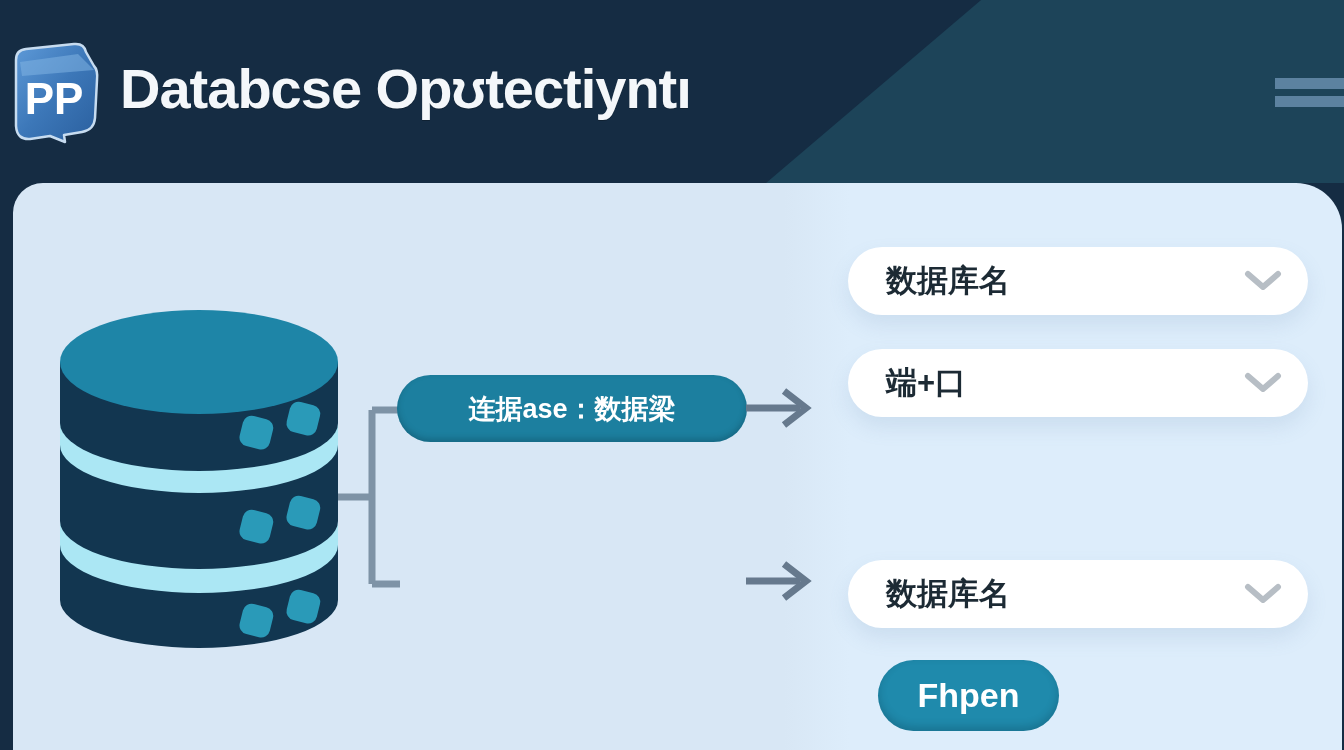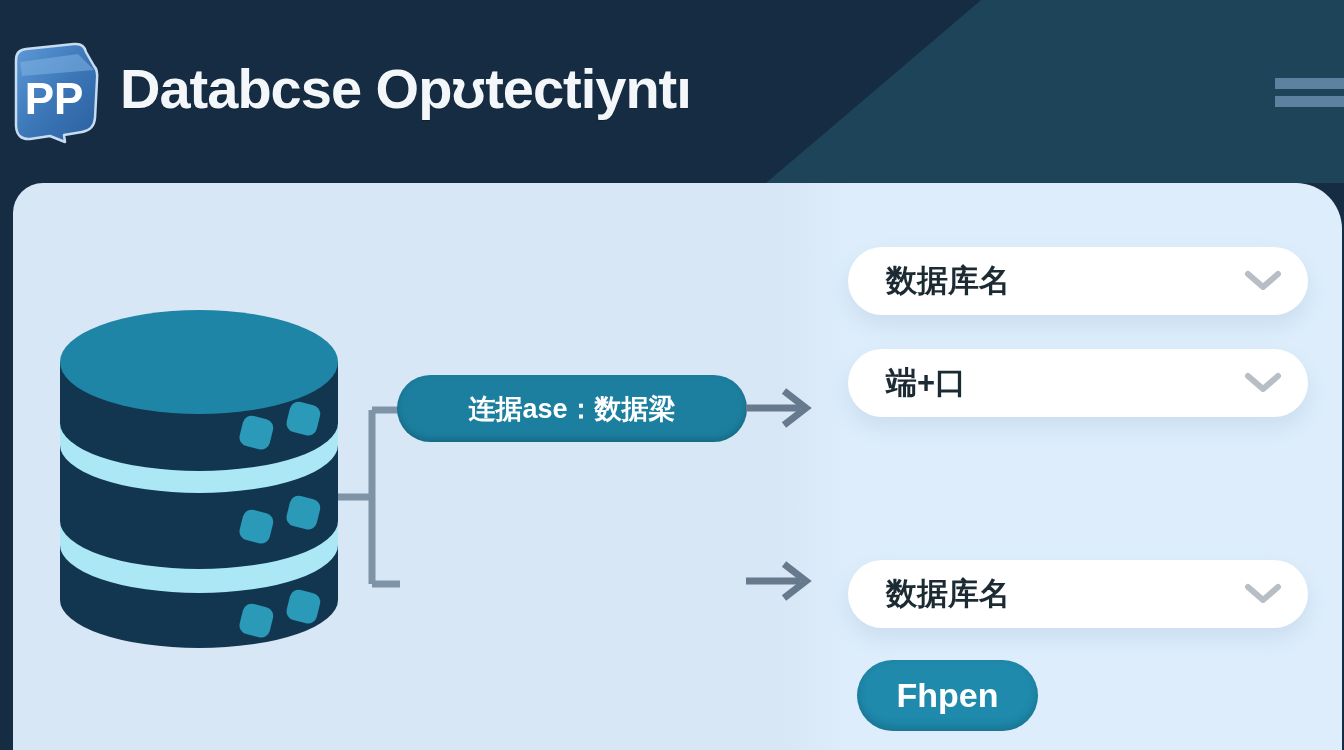--- a/index.html
+++ b/index.html
@@ -40,21 +40,21 @@
 
   
   .field { position:absolute; left:848px; width:460px; height:68px; background:#fff; border-radius:34px;
     display:flex; align-items:center; padding-left:38px; color:#1c2a34; font-size:31px; font-weight:600;
     box-shadow:0 10px 20px rgba(110,145,180,.16); cursor:pointer; }
   .field .chev { position:absolute; right:26px; top:50%; transform:translateY(-50%); width:38px; height:22px; }
   .f1{ top:247px; } .f2{ top:349px;text-align:center; } .f3{ top:455px; } .f4{ top:560px; }
   .addon { position:absolute; right:-2px; top:-5px; width:98px; height:78px; background:#fff;
     border:3px solid #e4e9ee; border-radius:22px 39px 39px 22px;
     display:flex; align-items:center; justify-content:center; cursor:pointer; }
-  .open-btn { position:absolute; left:857px; top:660px; width:181px; height:71px; border:none;
+  .open-btn { position:absolute; left:878px; top:660px; width:181px; height:71px; border:none;
     border-radius:36px; background:var(--button-teal,#1f8aac); color:#fff; font-size:34px; font-weight:bold;
     font-family:inherit; display:flex; align-items:center; justify-content:center; cursor:pointer;
     box-shadow:inset 0 -4px 8px rgba(0,30,45,.22); }
 </style>
 </head>
 <body>
 
 <div class="stage">
 
   <div class="header">

